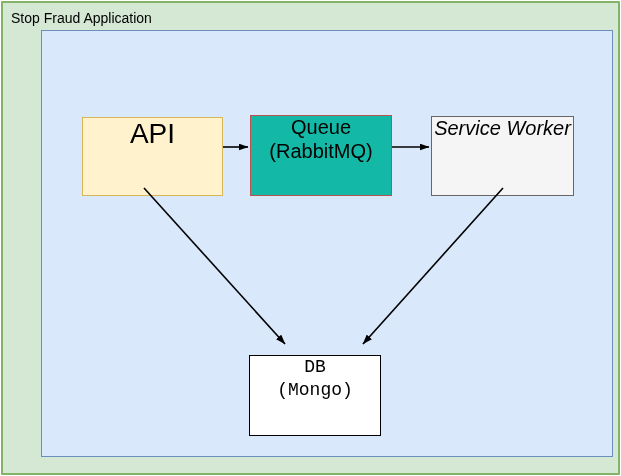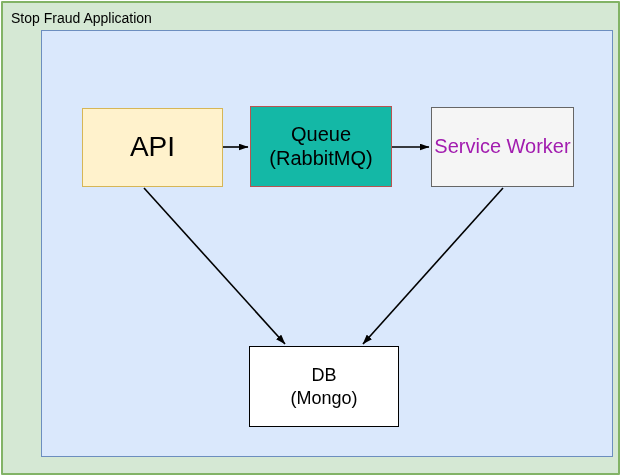--- a/index.html
+++ b/index.html
@@ -41,31 +41,31 @@
     position: absolute;
     left: 11px;
     top: 5px;
     font-size: 18px;
     line-height: 24px;
     white-space: nowrap;
   }
   .node {
     position: absolute;
     display: flex;
-    align-items: center;
     justify-content: center;
     text-align: center;
     border: 1.5px solid #000;
     background: #fff;
     white-space: pre-line;
+    margin-top: 9px;
   }
   .node-api           { left: 40px;  top: 77px;  width: 141px; height: 79px; font-size: 28px; line-height: 1.15; }
   .node-queue         { left: 208px; top: 75px;  width: 142px; height: 81px; font-size: 20px; line-height: 1.18; }
   .node-service-worker{ left: 389px; top: 76px;  width: 143px; height: 80px; font-size: 20px; line-height: 1.18; }
-  .node-db            { left: 207px; top: 315px; width: 150px; height: 81px; font-size: 18px; line-height: 1.25; }
+  .node-db            { left: 207px; top: 315px; width: 132px; height: 81px; font-size: 18px; line-height: 1.25; font-family: Liberation Mono, monospace; }
   .edges-layer {
     position: absolute;
     left: 0;
     top: 0;
     width: 572px;
     height: 427px;
     pointer-events: none;
   }
   .edges-layer line {
     stroke: #000000;
@@ -86,21 +86,21 @@
 
       <div class="node node-api" style="background: rgb(255, 242, 204); border-color: rgb(214, 182, 86);">
         <span>API</span>
       </div>
 
       <div class="node node-queue" style="background: #14b8a6; border-color: rgb(184, 84, 80);">
         <span>Queue
 (RabbitMQ)</span>
       </div>
 
-      <div class="node node-service-worker" style="background: rgb(245, 245, 245); border-color: rgb(102, 102, 102); color: #a21caf;">
+      <div class="node node-service-worker" style="background: rgb(245, 245, 245); border-color: rgb(102, 102, 102); color: #000000; font-style: italic;">
         <span>Service Worker</span>
       </div>
 
       <div class="node node-db" style="background: rgb(255, 255, 255); border-color: rgb(0, 0, 0);">
         <span>DB
 (Mongo)</span>
       </div>
 
       <svg class="edges-layer" viewBox="0 0 572 427" aria-hidden="true">
         <defs>

